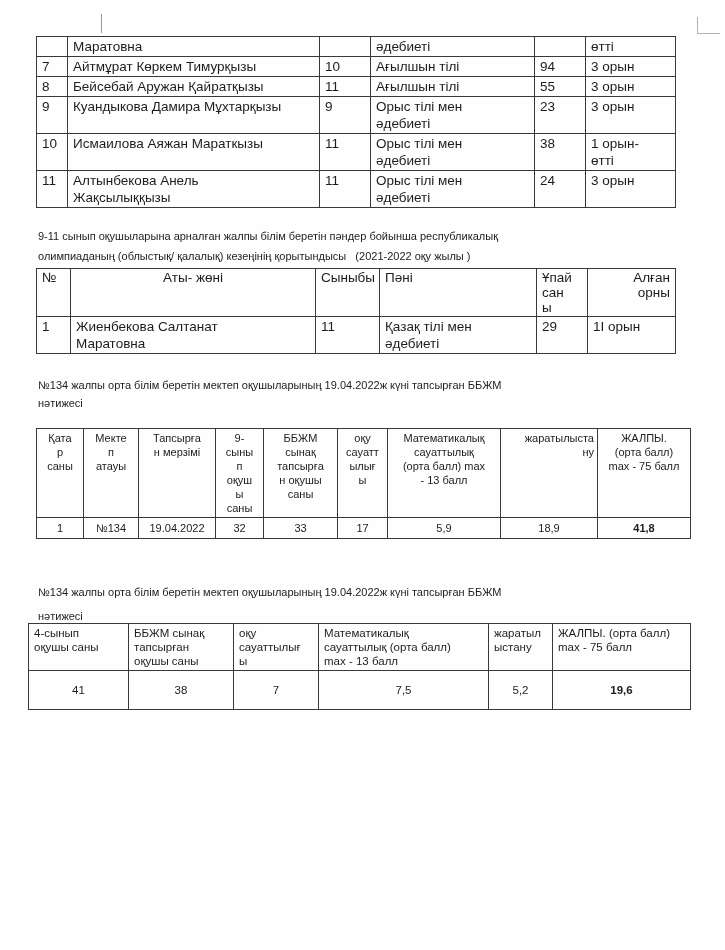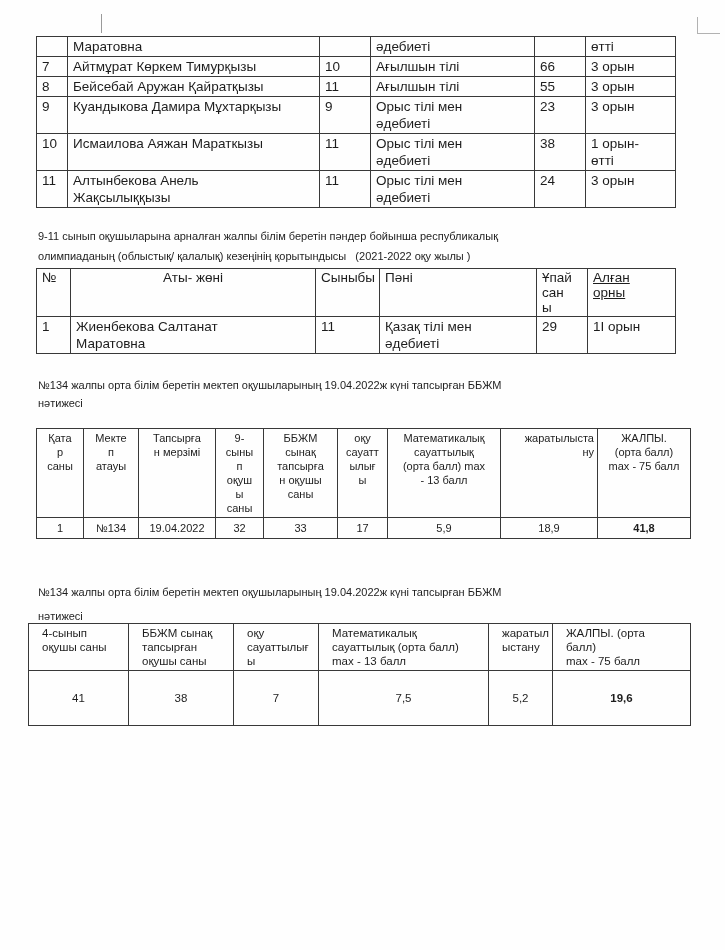--- a/index.html
+++ b/index.html
@@ -42,31 +42,31 @@
   .h-bbjm9    { left:38px; top:376px; width:660px; line-height:18px; }
   .h-bbjm4    { left:38px; top:580px; width:660px; line-height:24px; }
   
   .t1 { left:36px; top:36px; width:639px; font-size:13.5px; line-height:17px; }
   .t1 td { padding:1px 5px; text-align:left; }
   
   .t2 { left:36px; top:268px; width:639px; font-size:13.5px; line-height:17px; }
   .t2 td { padding:1px 5px; text-align:left; }
   .t2 th { padding:1px 5px; text-align:left; line-height:15px; }
   .t2 th:nth-child(2) { text-align:center; }
-  .t2 th:nth-child(6) { text-align:left;text-decoration:underline; }
+  .t2 th:nth-child(6) { text-align:right; }
   
   .t3 { left:36px; top:428px; width:654px; font-size:11px; line-height:14px; }
   .t3 th { padding:2px 3px; text-align:center; }
   .t3 th:nth-child(8) { text-align:right; }
   .t3 td { padding:3px 3px; text-align:center; }
   .t3 td:last-child { font-weight:bold; }
   
   .t4 { left:28px; top:623px; width:662px; font-size:11.5px; line-height:14px; }
-  .t4 th { padding:2px 13px; text-align:left; }
-  .t4 td { padding:20px 5px; text-align:center; }
+  .t4 th { padding:2px 5px; text-align:left; }
+  .t4 td { padding:12px 5px; text-align:center; }
   .t4 td:last-child { font-weight:bold;margin-left:28px; }
 </style>
 </head>
 <body>
 
 <div class="mark-vert"></div>
 <div class="mark-corner"></div>
 
 <table class="t1">
   <colgroup>
@@ -84,21 +84,21 @@
         <td></td>
         <td>әдебиеті</td>
         <td></td>
         <td>өтті</td>
       </tr>
       <tr>
         <td>7</td>
         <td>Айтмұрат Көркем Тимурқызы</td>
         <td>10</td>
         <td>Ағылшын тілі</td>
-        <td>66</td>
+        <td>94</td>
         <td>3 орын</td>
       </tr>
       <tr>
         <td>8</td>
         <td>Бейсебай Аружан Қайратқызы</td>
         <td>11</td>
         <td>Ағылшын тілі</td>
         <td>55</td>
         <td>3 орын</td>
       </tr>

